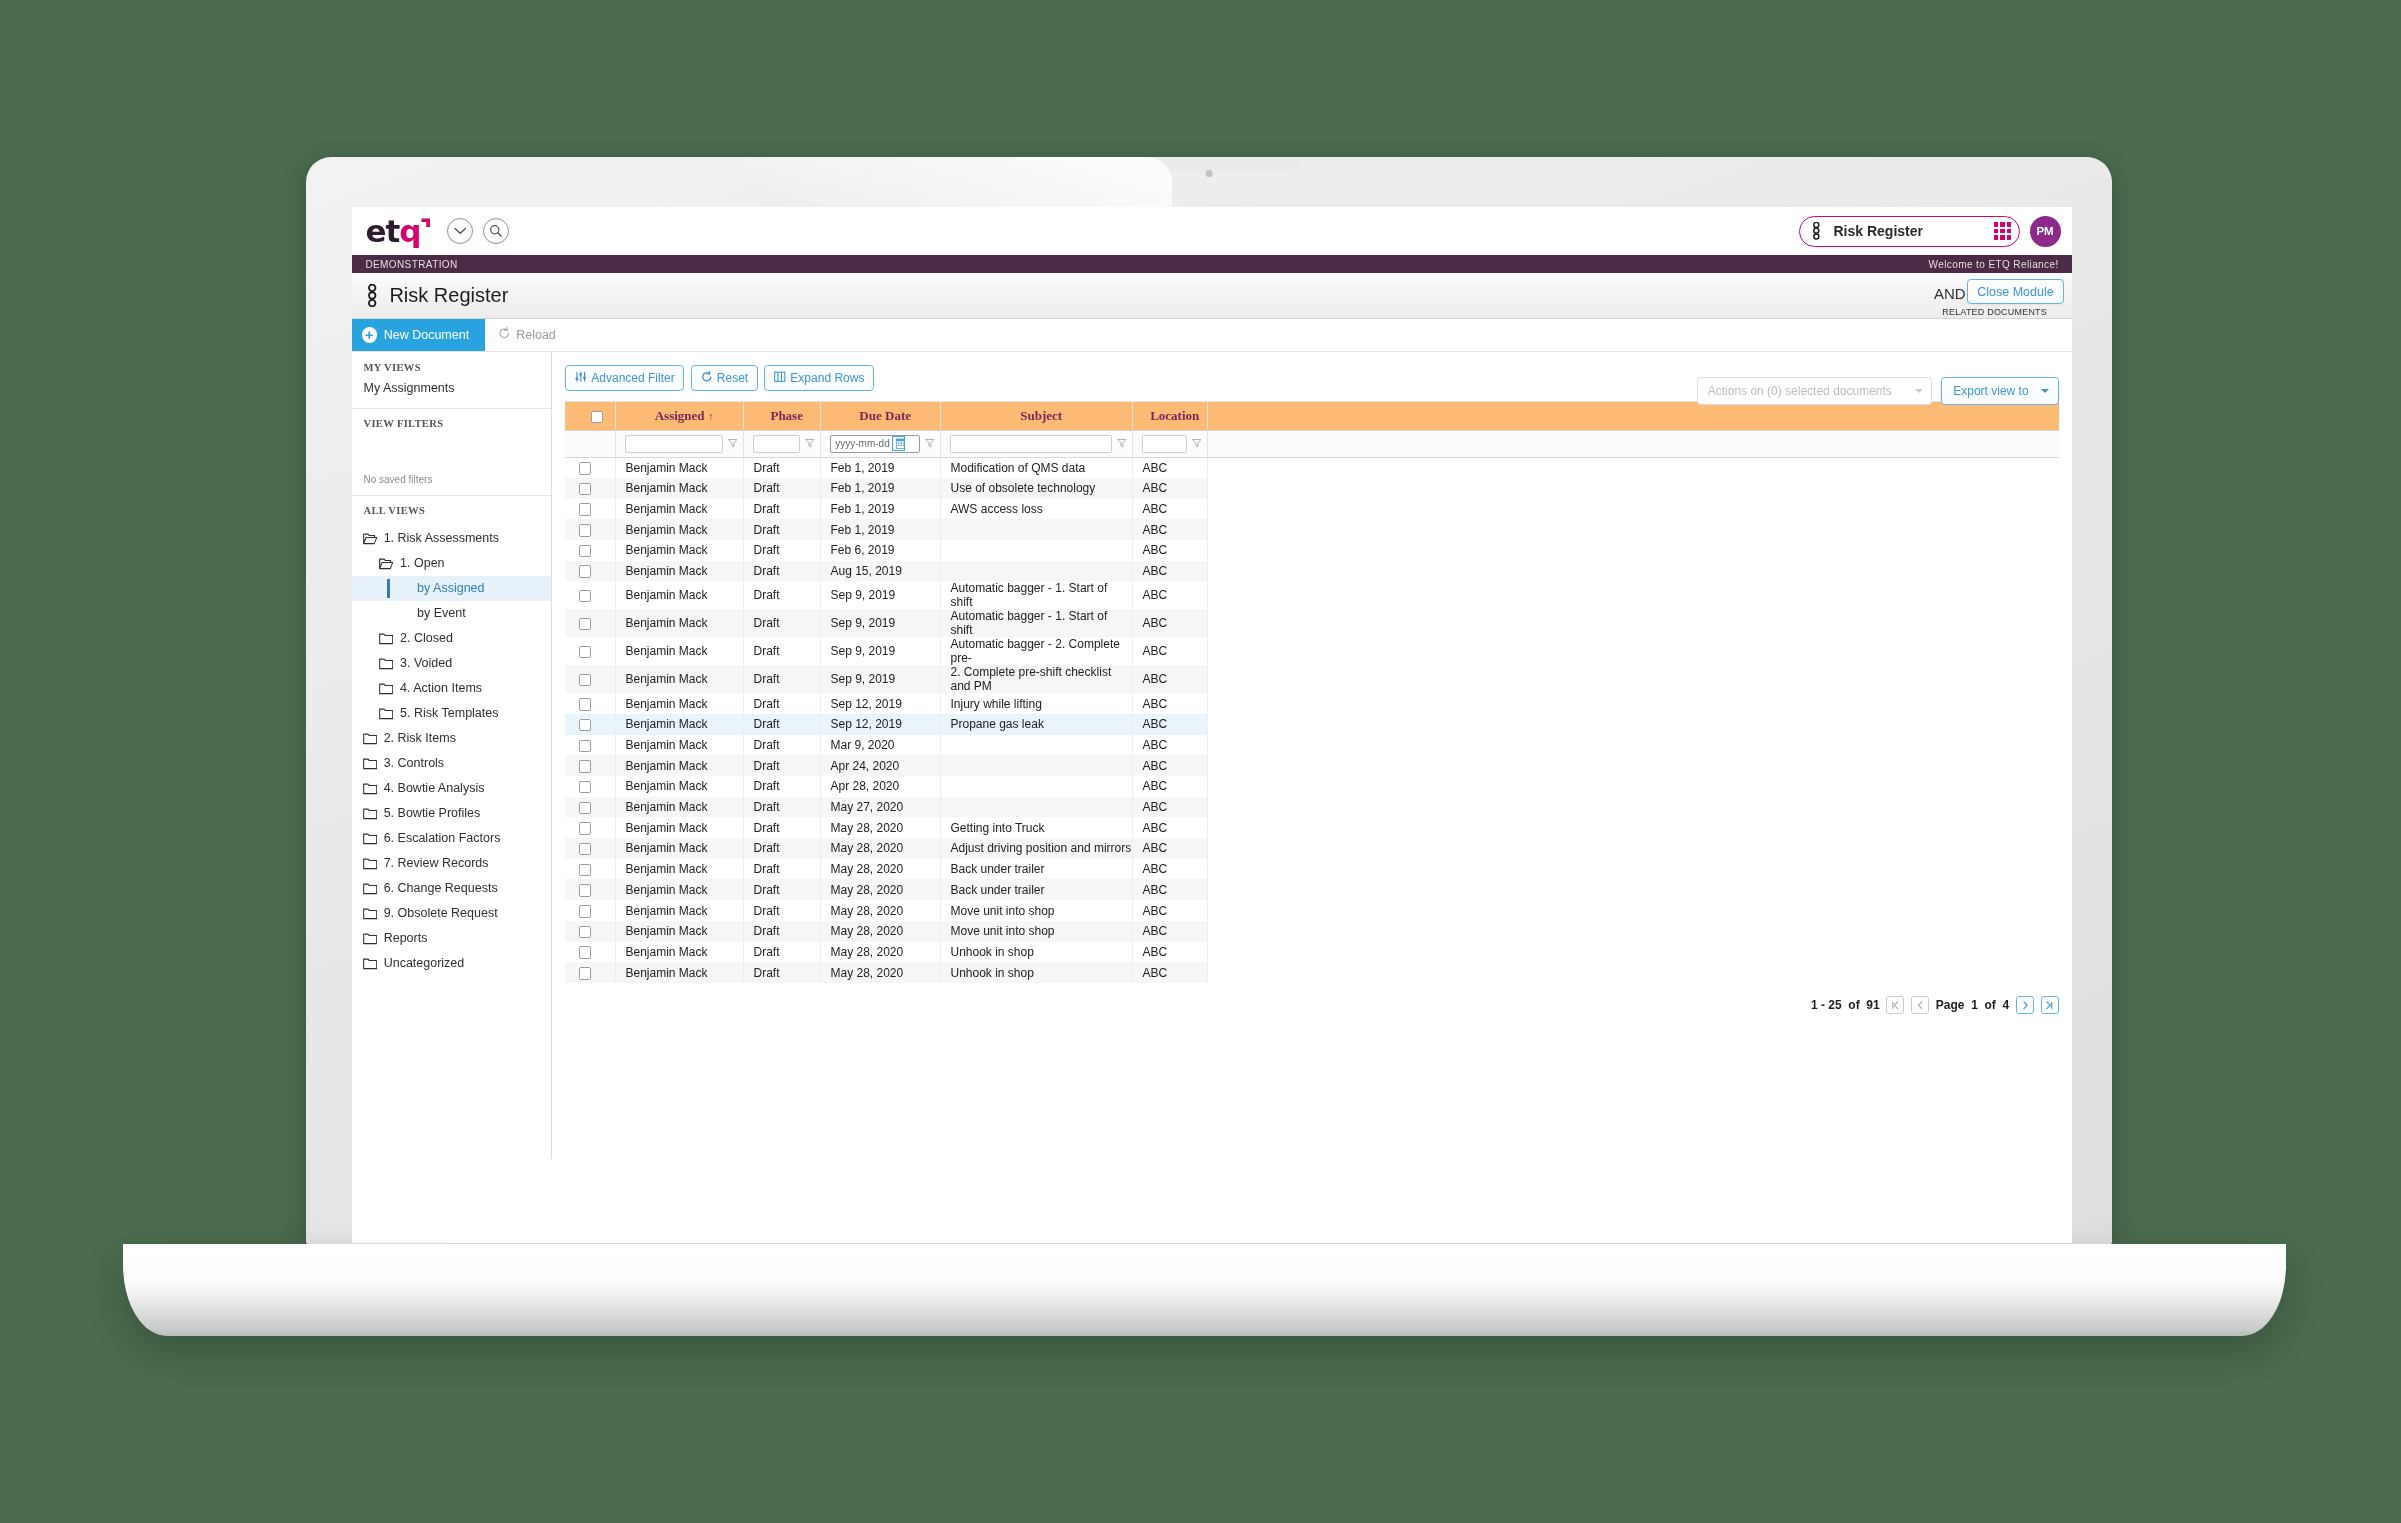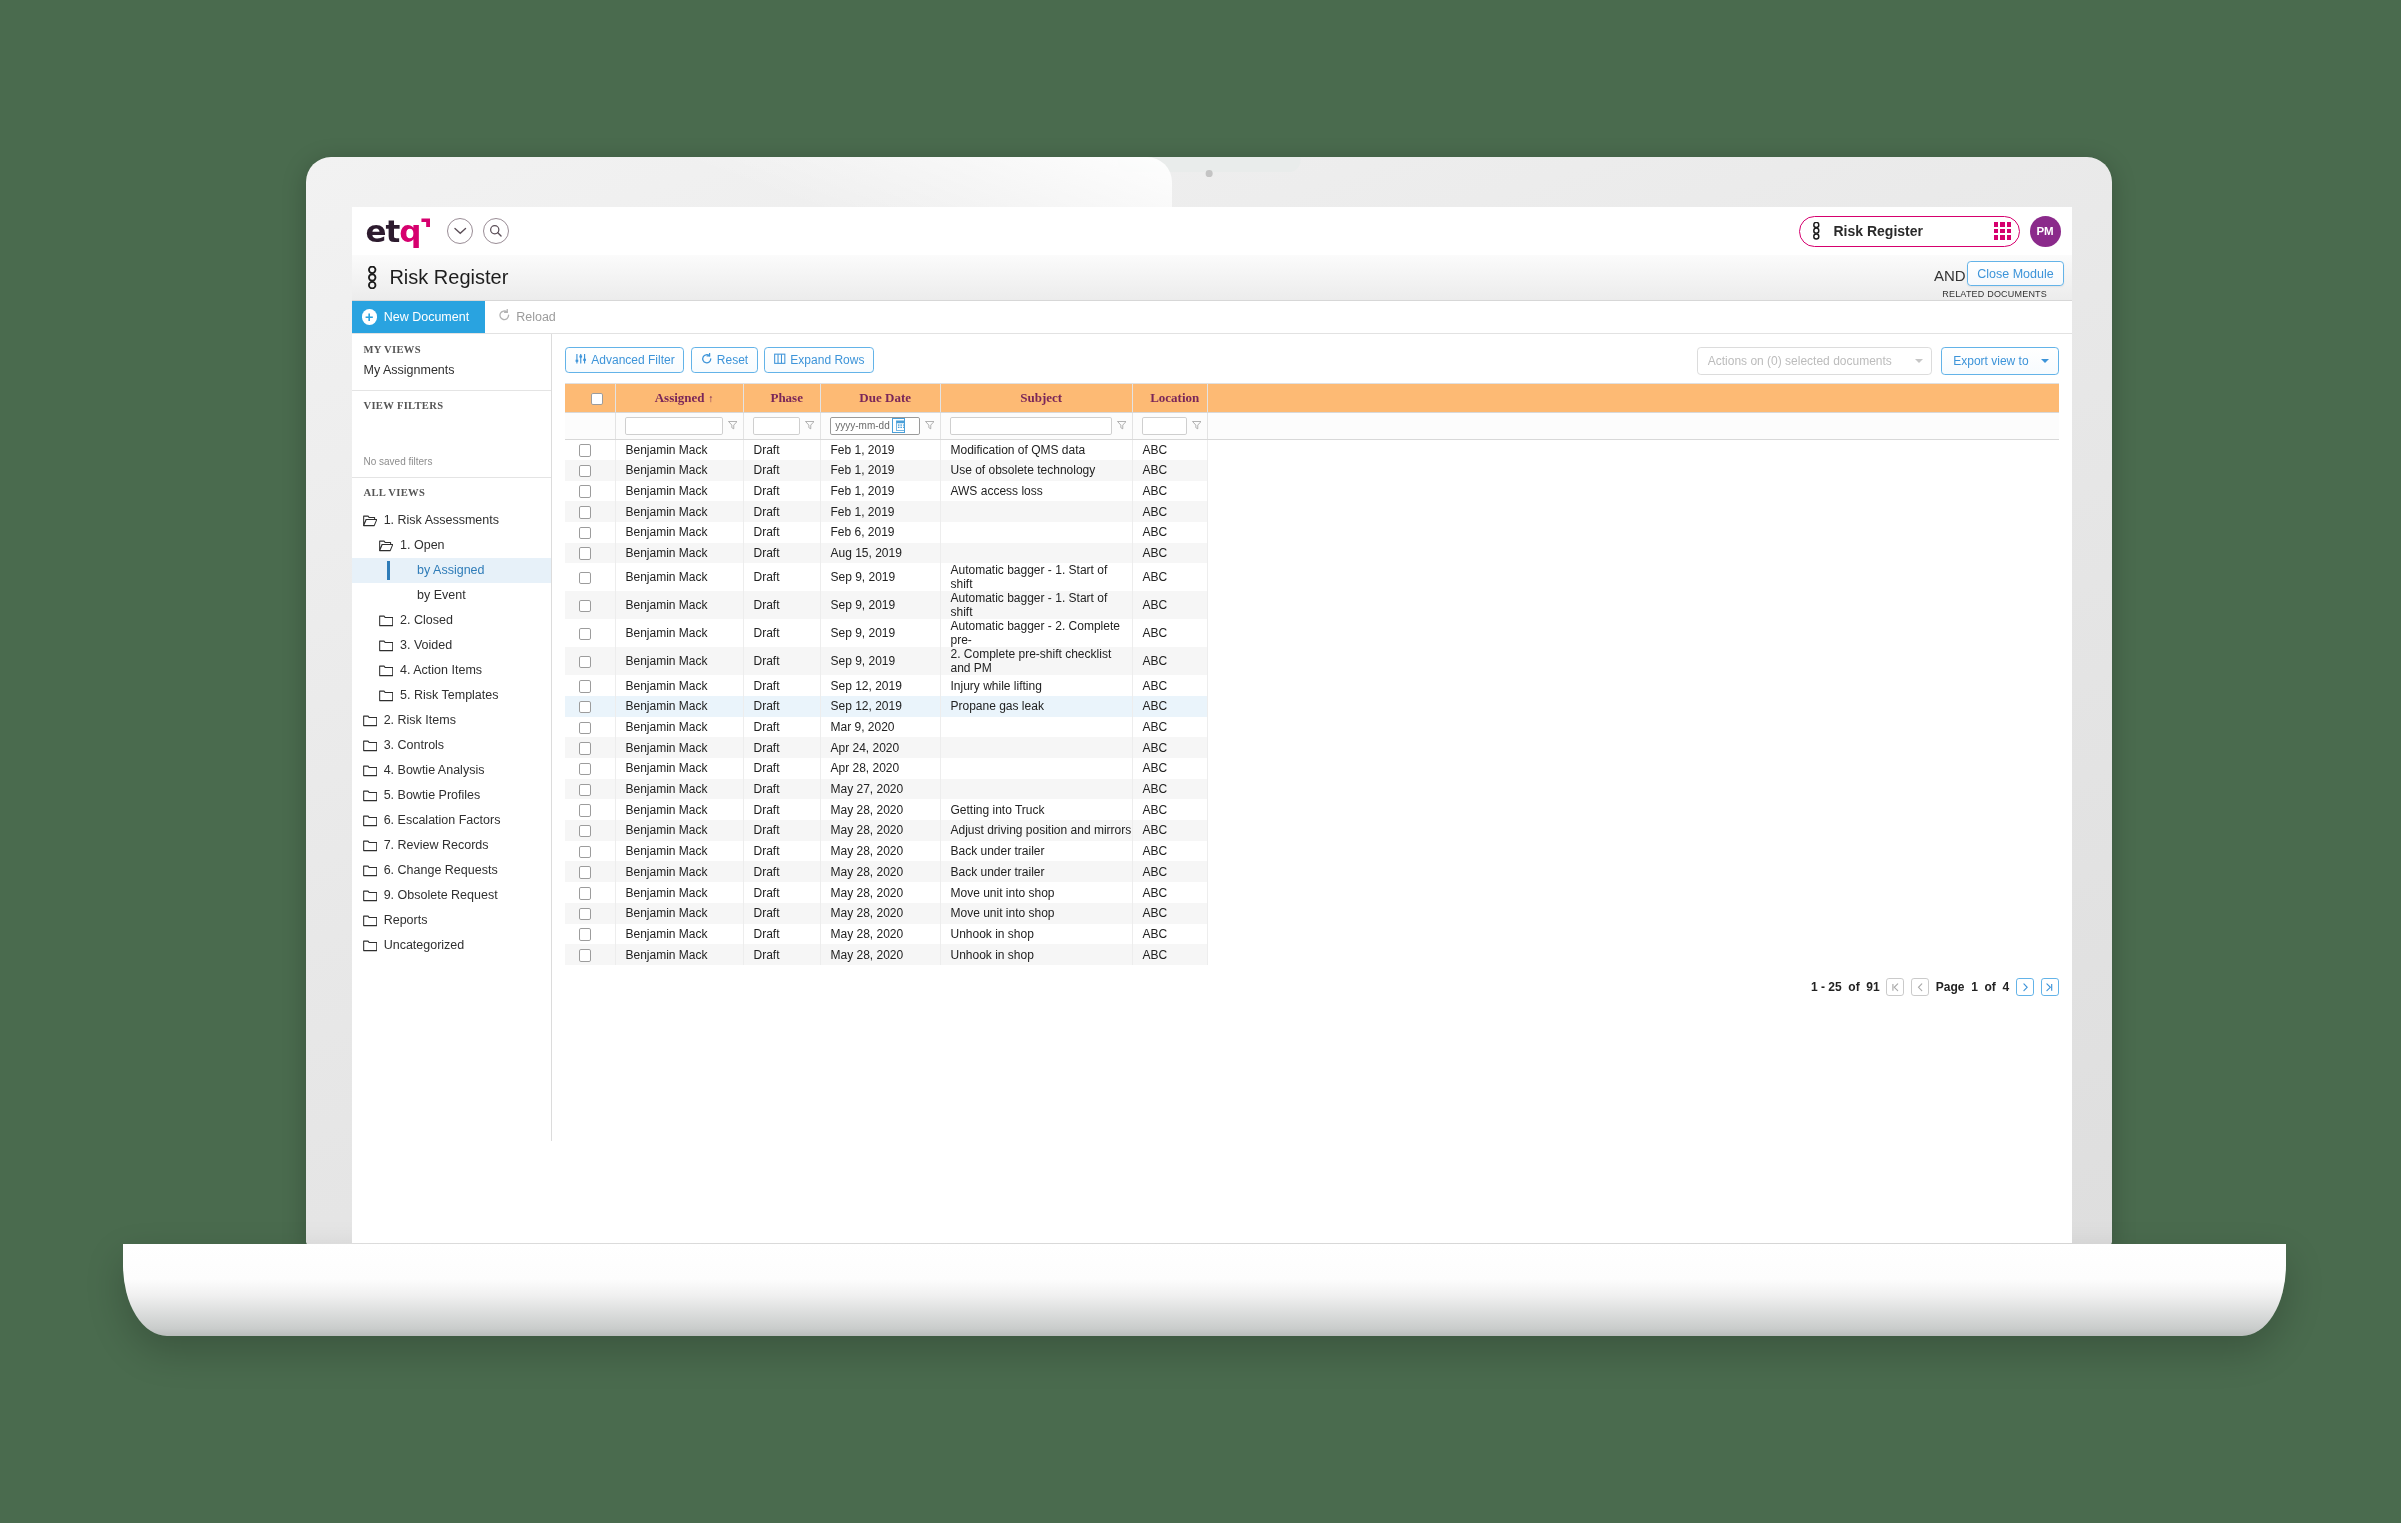--- a/index.html
+++ b/index.html
@@ -184,21 +184,21 @@
 
   
   #content-panel { flex: 1; background:#fff; position:relative; padding: 13.4px 0 0 13.4px; }
   #view-title { font-size: 18px; color:#1d1d1d; margin-bottom: 9.6px; }
   #filter-toolbar { display:flex; align-items:center; gap: 6.7px; position:relative; }
   .fbtn {
     border: 1px solid #63b3e8; border-radius: 3.8px; background: linear-gradient(180deg,#fff,#f7fbfe);
     color:#3d94d9; font-size: 12px; padding: 4.8px 8.6px; cursor:pointer;
     display:flex; align-items:center; gap:4.8px;
   }
-  #toolbar-right { position:absolute; right: 13.4px; top: 0; display:flex; gap:8.6px; align-items:flex-end; }
+  #toolbar-right { position:absolute; right: 13.4px; top: 12px; display:flex; gap:8.6px; align-items:flex-end; }
   #actions-select {
     border:1px solid #dcdcdc; border-radius:3.8px; background:#fff; color:#bcbcbc;
     font-size:12px; padding: 5.8px 25px 5.8px 9.6px; width: 235px; position:relative; cursor:pointer;
   }
   #actions-select .caret, #export-btn .caret {
     position:absolute; right: 8.6px; top: 50%; transform: translateY(-50%);
     border-left:4.8px solid transparent; border-right:4.8px solid transparent;
   }
   #actions-select .caret { border-top:4.8px solid #c6c6c6; }
   #export-btn {
@@ -326,20 +326,24 @@
             <i></i>
             <i></i>
             <i></i>
             <i></i>
         </span>
       </div>
       <div id="avatar">PM</div>
     </div>
   </div>
 
+  <div id="demo-band">
+    <span>DEMONSTRATION</span>
+    <span id="welcome-text">Welcome to ETQ Reliance!</span>
+  </div>
 
 
   <div id="module-titlebar">
     <span id="module-title-icon">
       <svg width="14.4" height="23" viewBox="0 0 15 24">
         <circle cx="7.5" cy="4" r="3.4" stroke="#1b1b1b" stroke-width="1.9" fill="none"></circle>
         <circle cx="7.5" cy="12" r="3.4" stroke="#1b1b1b" stroke-width="1.9" fill="none"></circle>
         <circle cx="7.5" cy="20" r="3.4" stroke="#1b1b1b" stroke-width="1.9" fill="none"></circle>
       </svg>
     </span>

